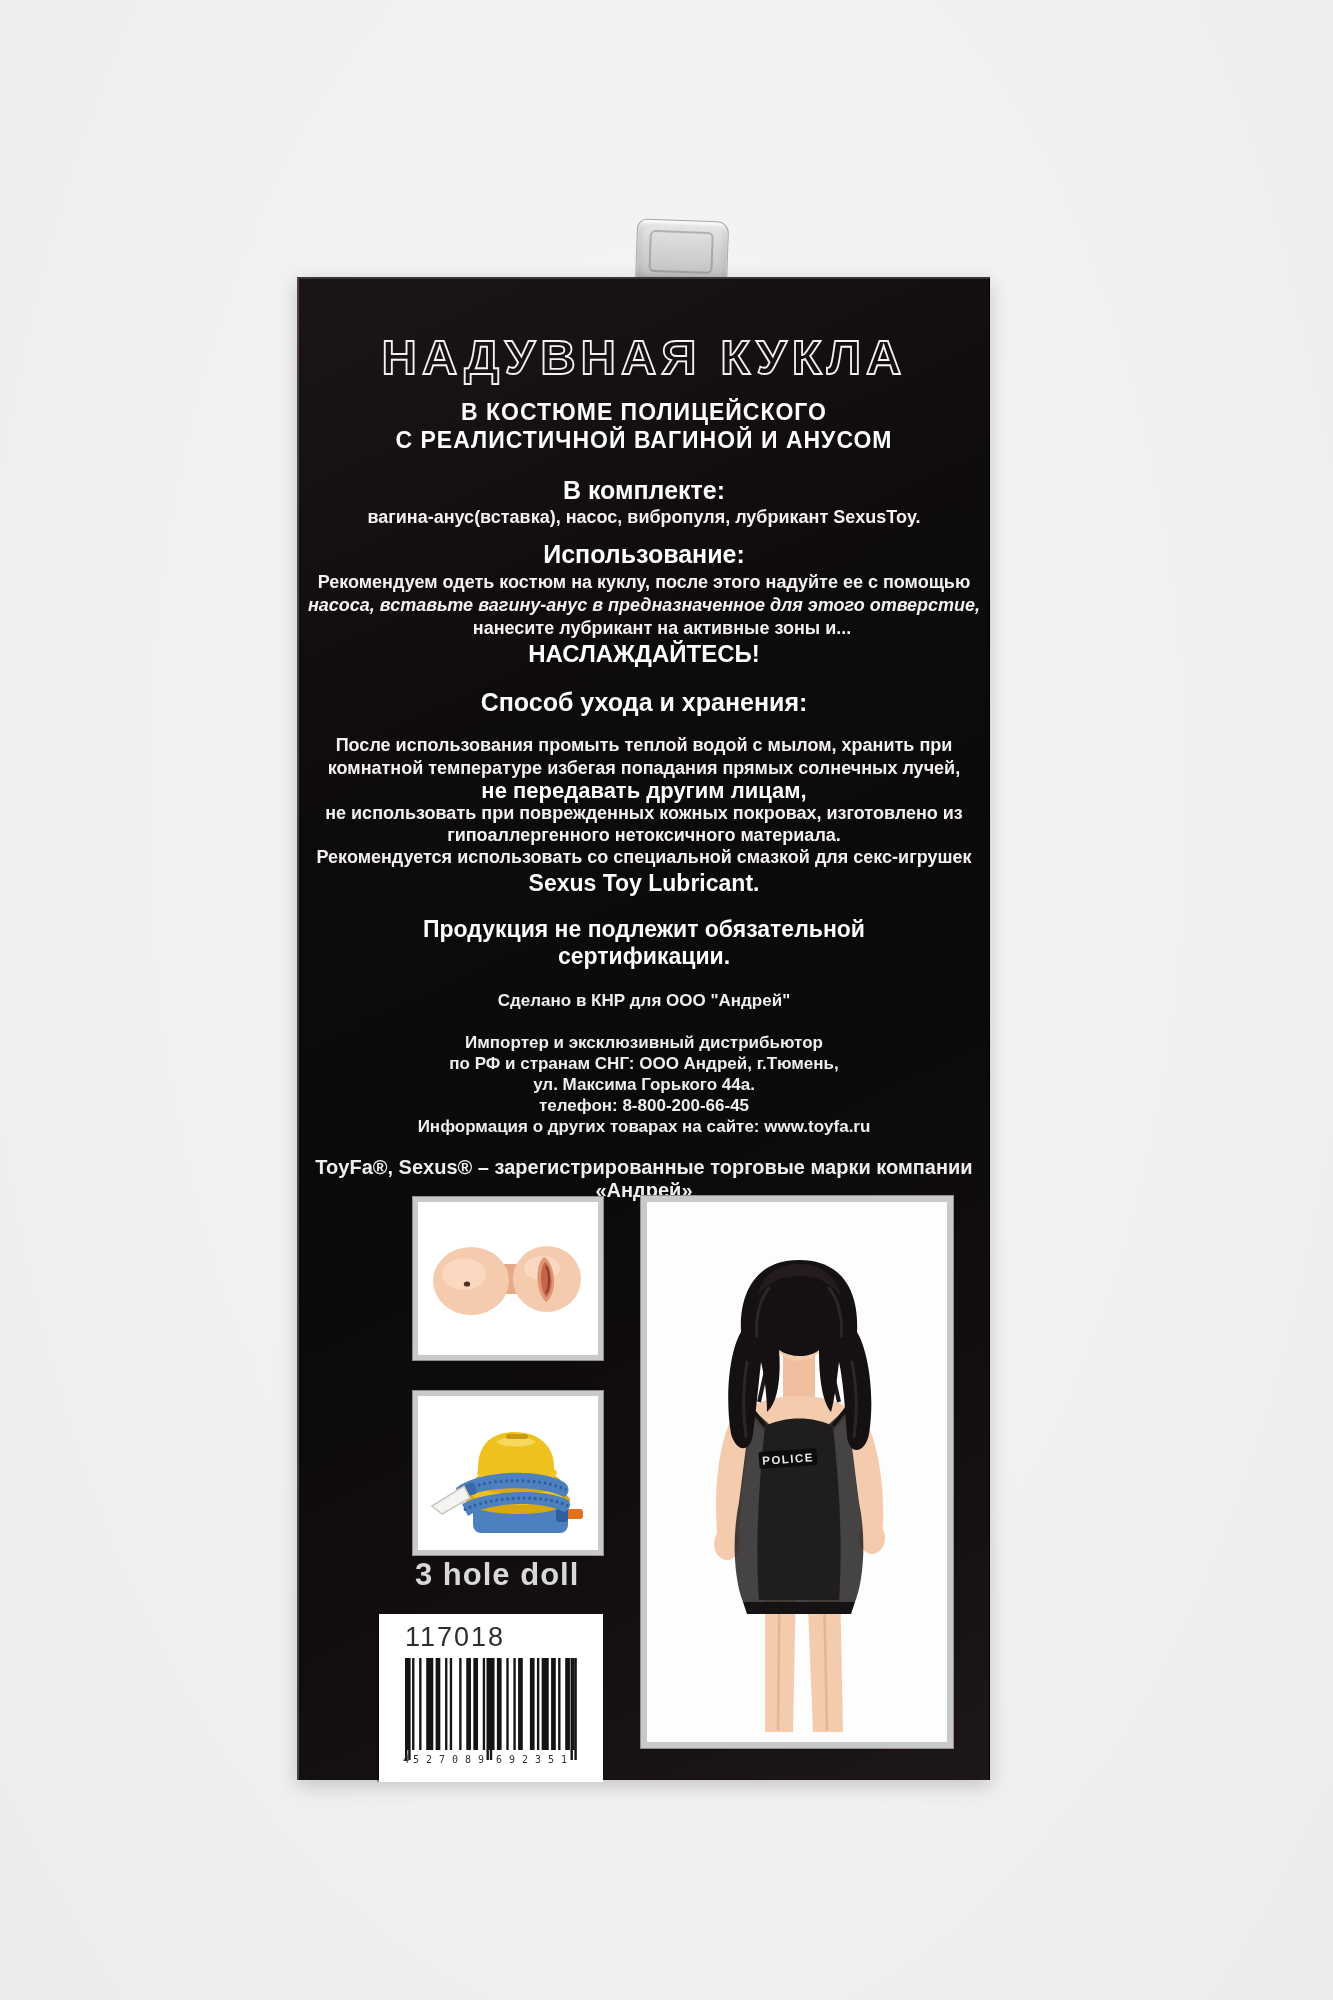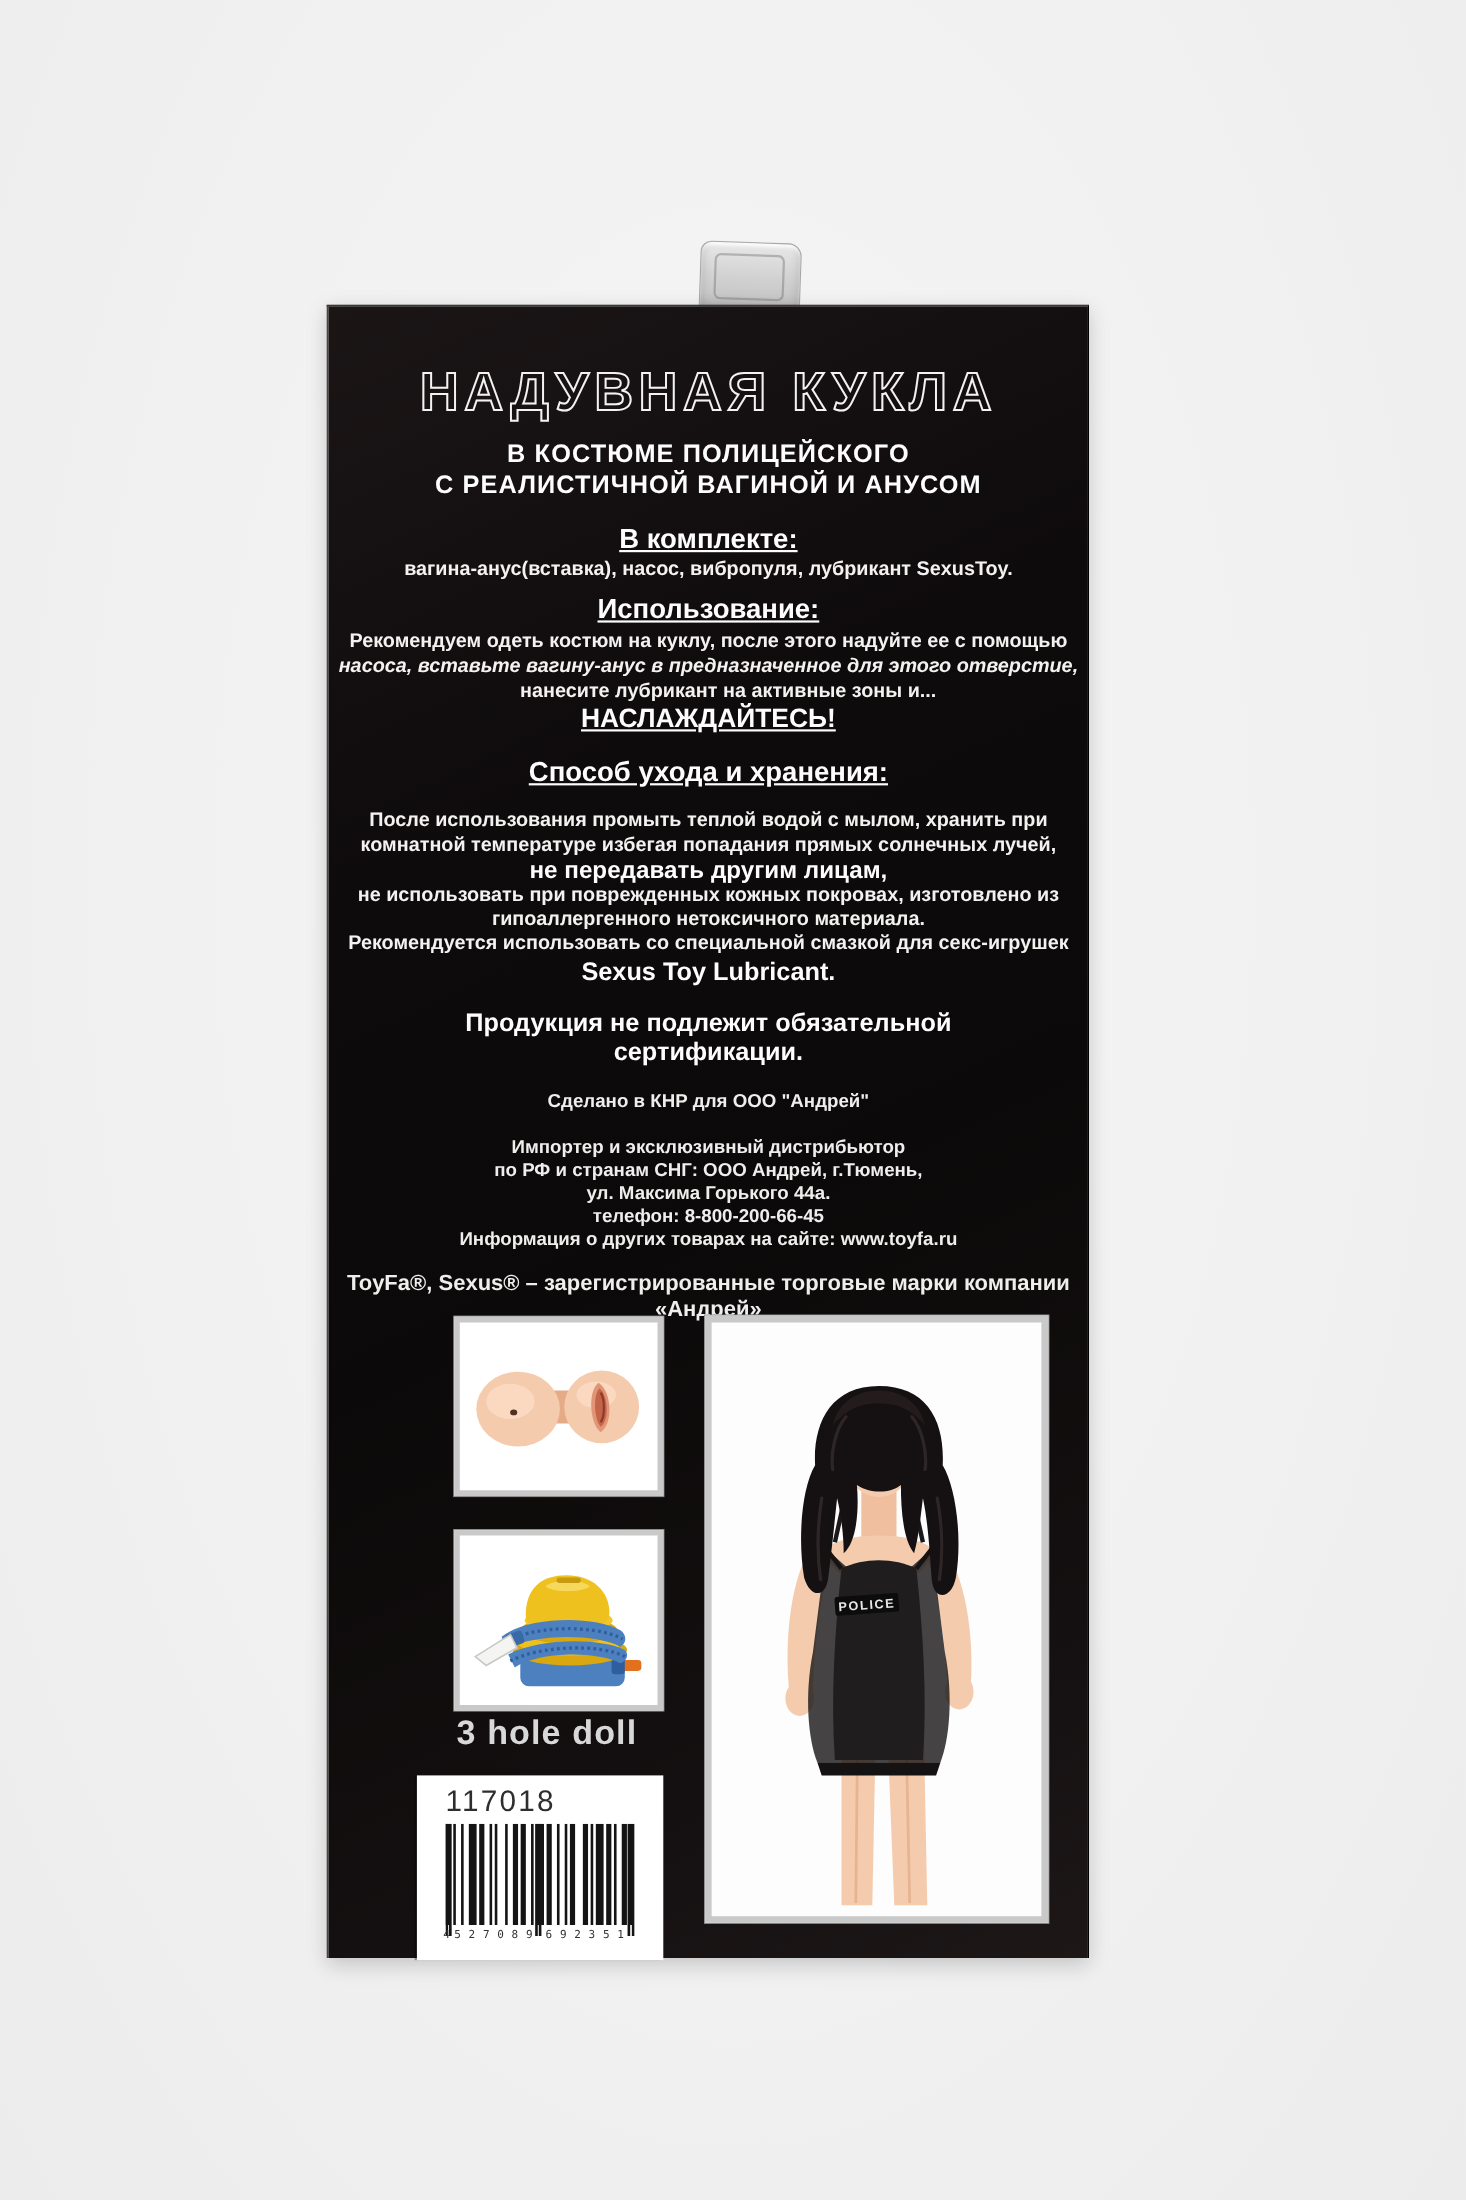--- a/index.html
+++ b/index.html
@@ -30,21 +30,21 @@
     color:#fff;
   }
   .line { position:absolute; left:0; right:0; text-align:center; color:#fdfdfd; }
   .outline-title {
     font-size:49px; font-weight:bold; letter-spacing:5px; color:#fff;
   }
   @supports (-webkit-text-stroke: 1px white) {
     .outline-title { color:transparent; -webkit-text-stroke:1.8px #f2f2f2; }
   }
   .sub   { font-size:23px; font-weight:bold; letter-spacing:1px; }
-  .h1    { font-size:25px; font-weight:bold;text-decoration:underline; }
+  .h1    { font-size:25px; font-weight:bold; }
   .txt   { font-size:18px; font-weight:bold; color:#f4f2f0; }
   .big   { font-size:22px; font-weight:bold; }
   .small { font-size:17px; font-weight:bold; color:#efeeec; }
 
   .photo-frame {
     position:absolute; background:#fff;
     border:5px solid #c9c9c9;
     box-shadow: 0 0 0 1px #8f8f8f, inset 0 0 0 1px #9b9b9b;
   }
   .photo-frame svg { display:block; width:100%; height:100%; }

